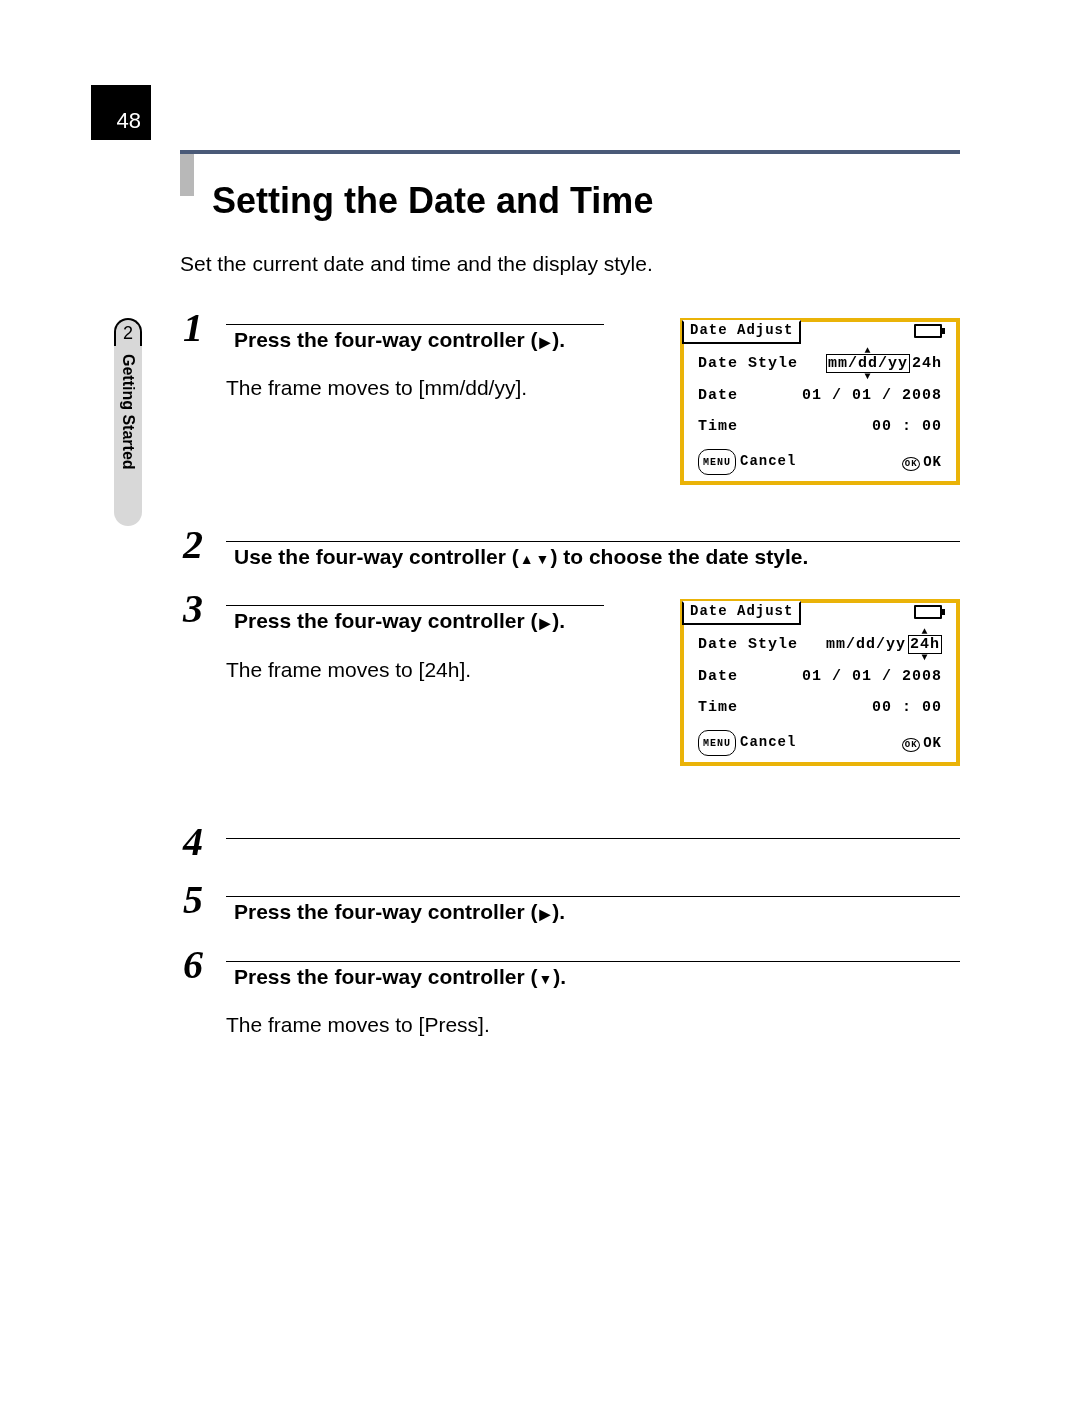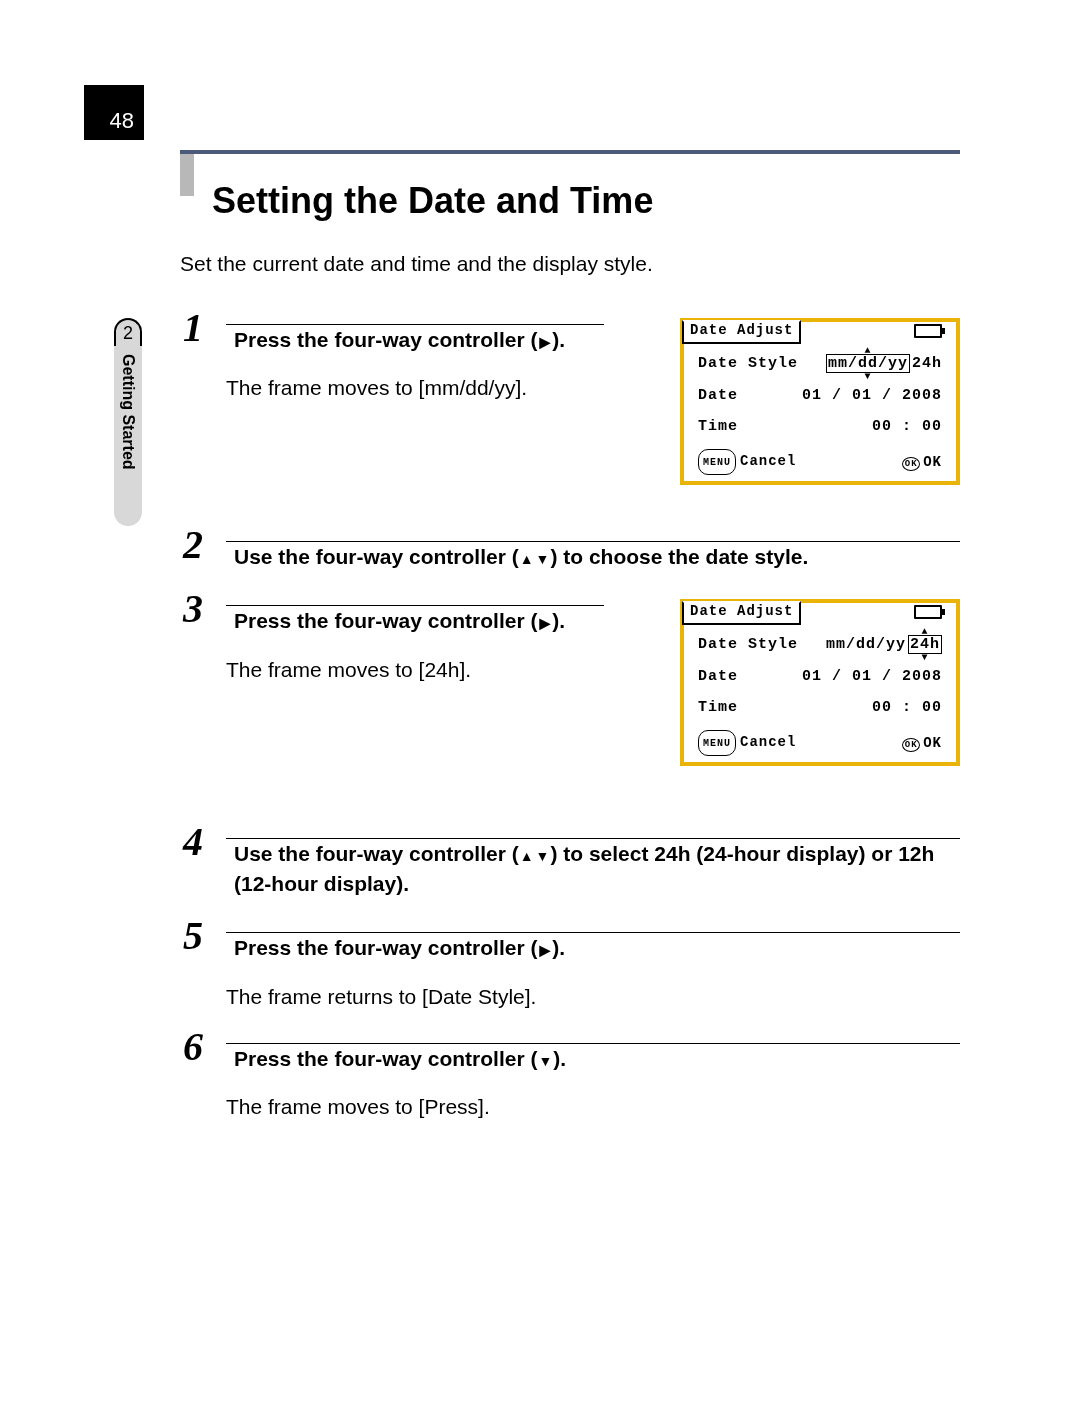--- a/index.html
+++ b/index.html
@@ -7,21 +7,21 @@
       width: 1080px;
       height: 1410px;
       background: #fff;
       font-family: Arial, Helvetica, sans-serif;
       position: relative;
       color: #000;
     }
     .page-number-box {
       position: absolute;
       top: 85px;
-      left: 84px;
+      left: 91px;
       width: 60px;
       height: 55px;
       background: #000;
       color: #fff;
       display: flex;
       align-items: flex-end;
       justify-content: flex-end;
       padding: 6px 10px;
       font-size: 22px;
     }
@@ -320,34 +320,30 @@
           </div>
         </div>
       </div>
     </div>
   </div>
 
   <div class="step" style="margin-top:56px;">
     <div class="step-num">4</div>
     <div class="step-body">
       <div class="step-rule" style="margin-left:0;"></div>
-      <div class="step-title">
-        <span>Use the four-way controller (</span><span class="tri-up"></span><span class="tri-down"></span><span>) to select 24h (24-hour display) or 12h (12-hour display).</span>
-      </div>
     </div>
   </div>
 
   <div class="step" style="margin-top:18px;">
     <div class="step-num">5</div>
     <div class="step-body">
       <div class="step-rule" style="margin-left:0;"></div>
       <div class="step-title">
         <span>Press the four-way controller (</span><span class="tri-right"></span><span>).</span>
       </div>
-      <div class="step-desc">The frame returns to [Date Style].</div>
     </div>
   </div>
 
   <div class="step" style="margin-top:18px;">
     <div class="step-num">6</div>
     <div class="step-body">
       <div class="step-rule" style="margin-left:0;"></div>
       <div class="step-title">
         <span>Press the four-way controller (</span><span class="tri-down"></span><span>).</span>
       </div>

